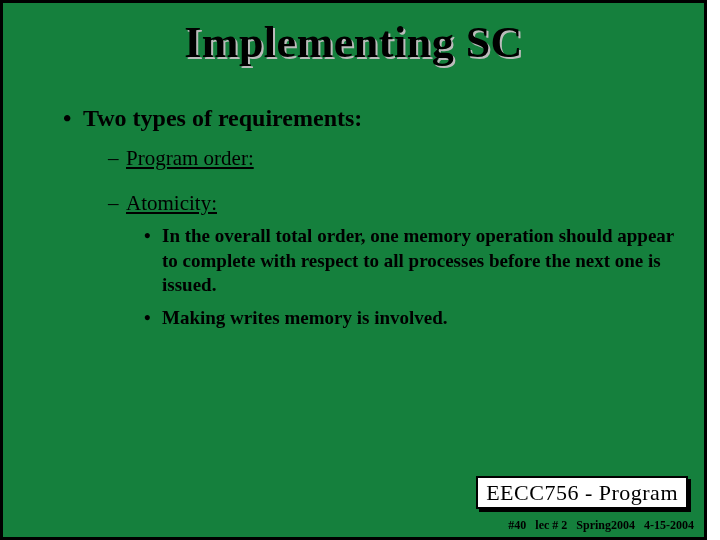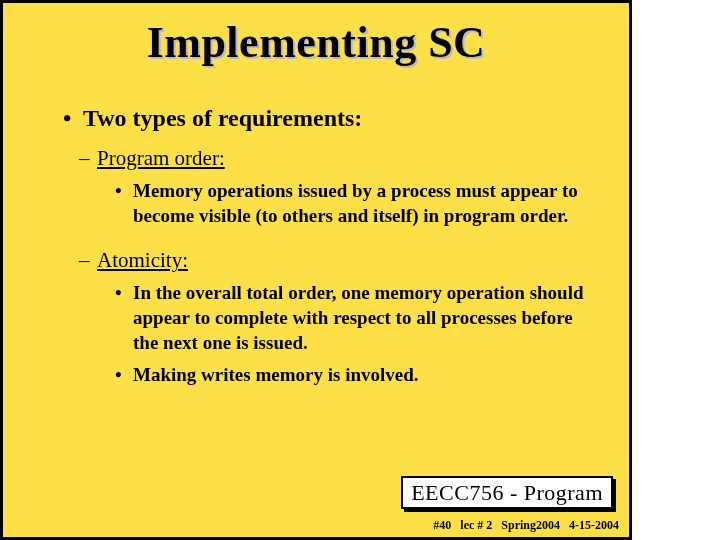--- a/index.html
+++ b/index.html
@@ -1,41 +1,41 @@
 <!DOCTYPE html>
 <html><head>
 <meta charset="utf-8">
 <style>
   * { margin: 0; padding: 0; box-sizing: border-box; }
   html, body { width: 720px; height: 540px; background: #fff; font-family: "Times New Roman", Times, serif; }
   .slide {
     position: relative;
-    width: 632px;
+    width: 707px;
     height: 540px;
     border: 3px solid #000;
-    background: #fde047;
+    background: #15803d;
     overflow: hidden;
   }
   .title {
     text-align: center;
     font-size: 44px;
     font-weight: bold;
     margin-top: 14px;
     letter-spacing: 0.5px;
     text-shadow: 2px 2px 0 #bbb;
   }
   .content {
     position: absolute;
     top: 102px;
     left: 60px;
     right: 30px;
   }
   .lvl1 { font-size: 24px; font-weight: bold; margin-bottom: 14px; }
   .lvl1 .bullet { display:inline-block; width: 20px; }
-  .lvl2-block { margin-left: 16px; margin-bottom: 20px; }
+  .lvl2-block { margin-left: 45px; margin-bottom: 20px; }
   .lvl2-label { font-size: 21px; text-decoration: underline; margin-bottom: 8px; }
   .lvl2-label .dash { display:inline-block; width: 18px; text-decoration: none; }
   .lvl3-list { margin-left: 36px; }
   .lvl3-item { font-size: 19px; font-weight: bold; line-height: 1.3; margin-bottom: 8px; position: relative; padding-left: 18px; }
   .lvl3-item::before { content: "•"; position: absolute; left: 0; top: 0; }
   .footer-course {
     position: absolute;
     right: 16px;
     bottom: 28px;
     font-size: 22px;
@@ -64,23 +64,20 @@
   <div class="content">
 
     <div class="lvl1">
       <span class="bullet">•</span><span>Two types of requirements:</span>
     </div>
 
     <div class="lvl2-block">
       <div class="lvl2-label">
         <span class="dash">–</span><span>Program order:</span>
       </div>
-      <div class="lvl3-list">
-        <div class="lvl3-item">Memory operations issued by a process must appear to become visible (to others and itself) in program order.</div>
-      </div>
     </div>
 
     <div class="lvl2-block">
       <div class="lvl2-label">
         <span class="dash">–</span><span>Atomicity:</span>
       </div>
       <div class="lvl3-list">
         <div class="lvl3-item">In the overall total order, one memory operation should appear to complete with respect to all processes before the next one is issued.</div>
         <div class="lvl3-item">Making writes memory is involved.</div>
       </div>

